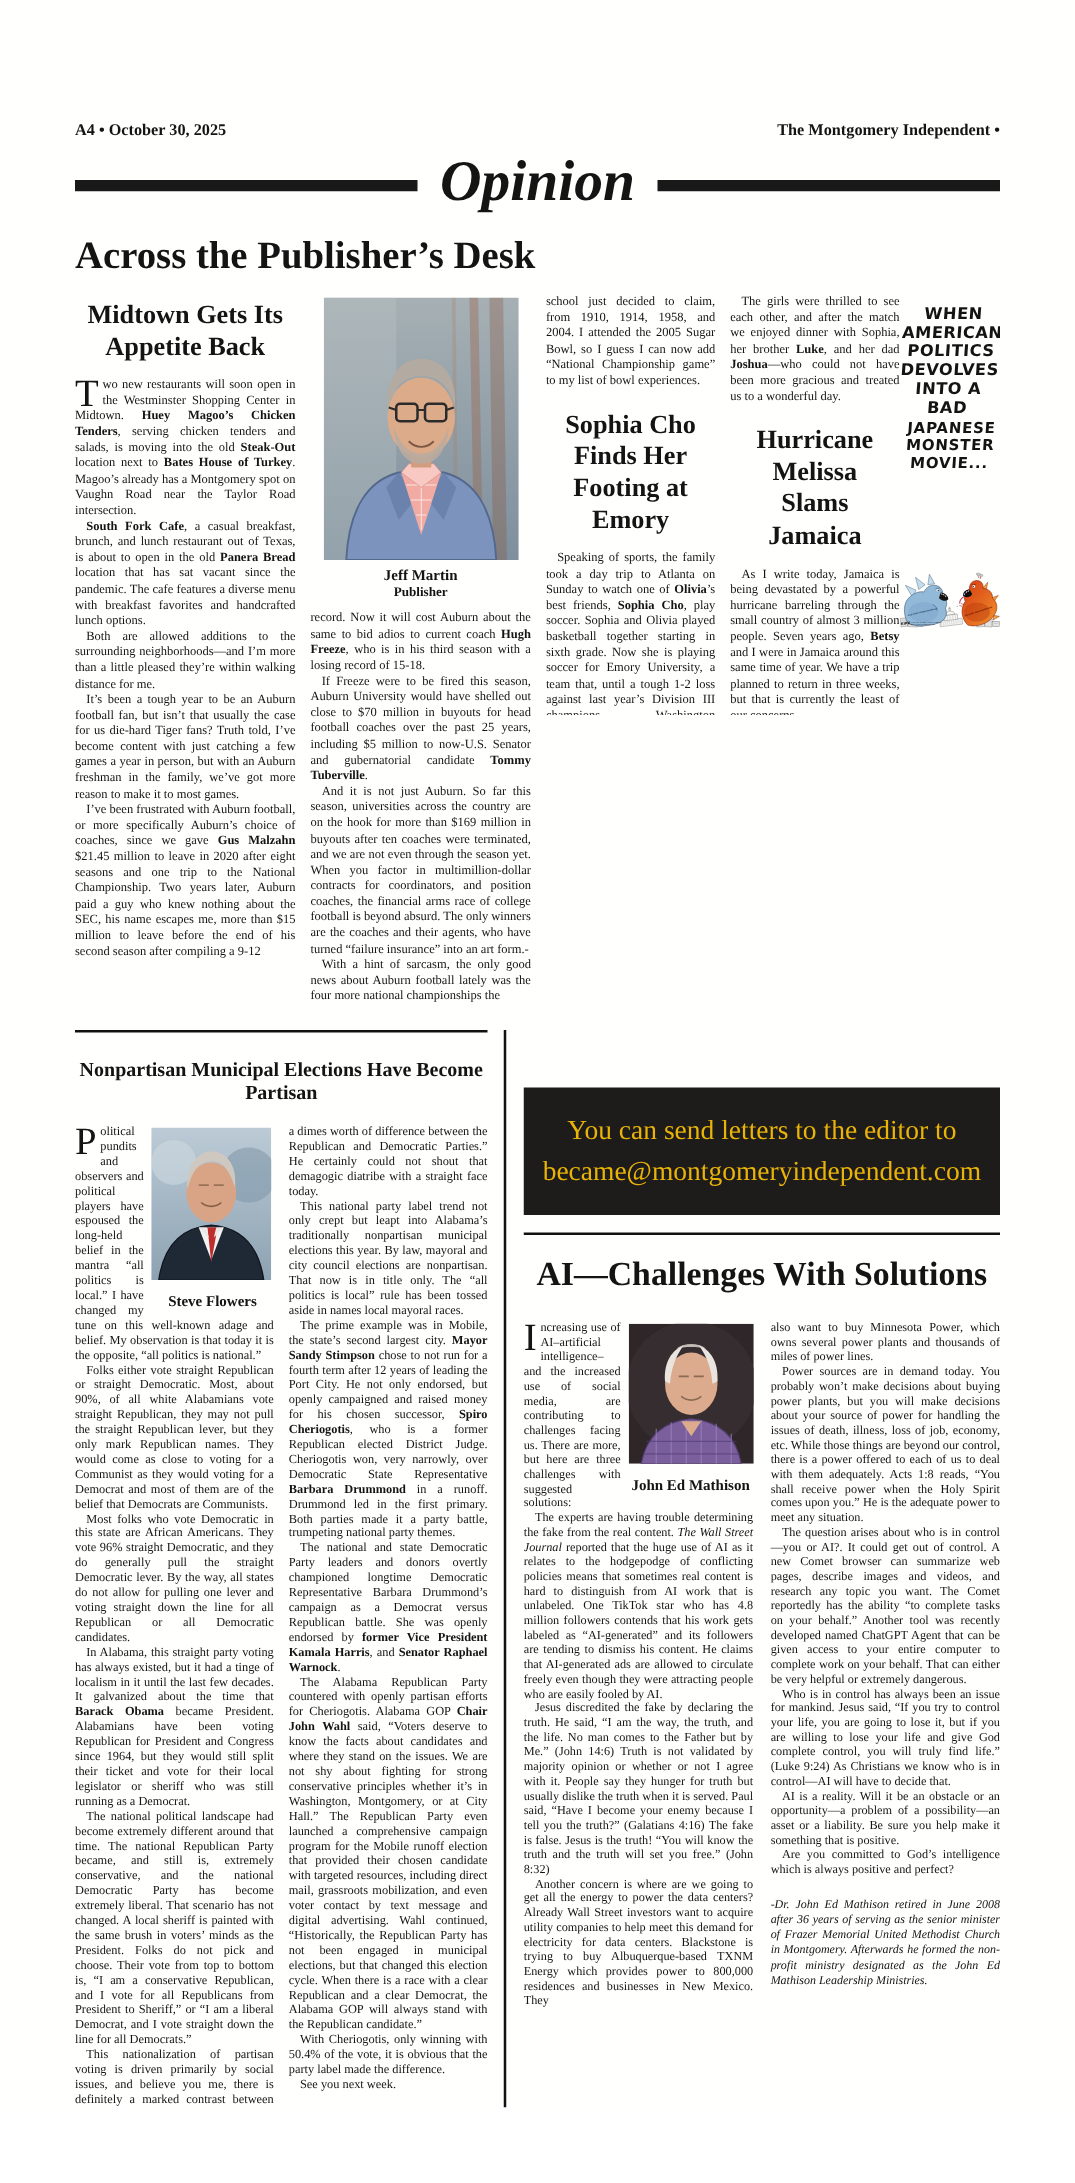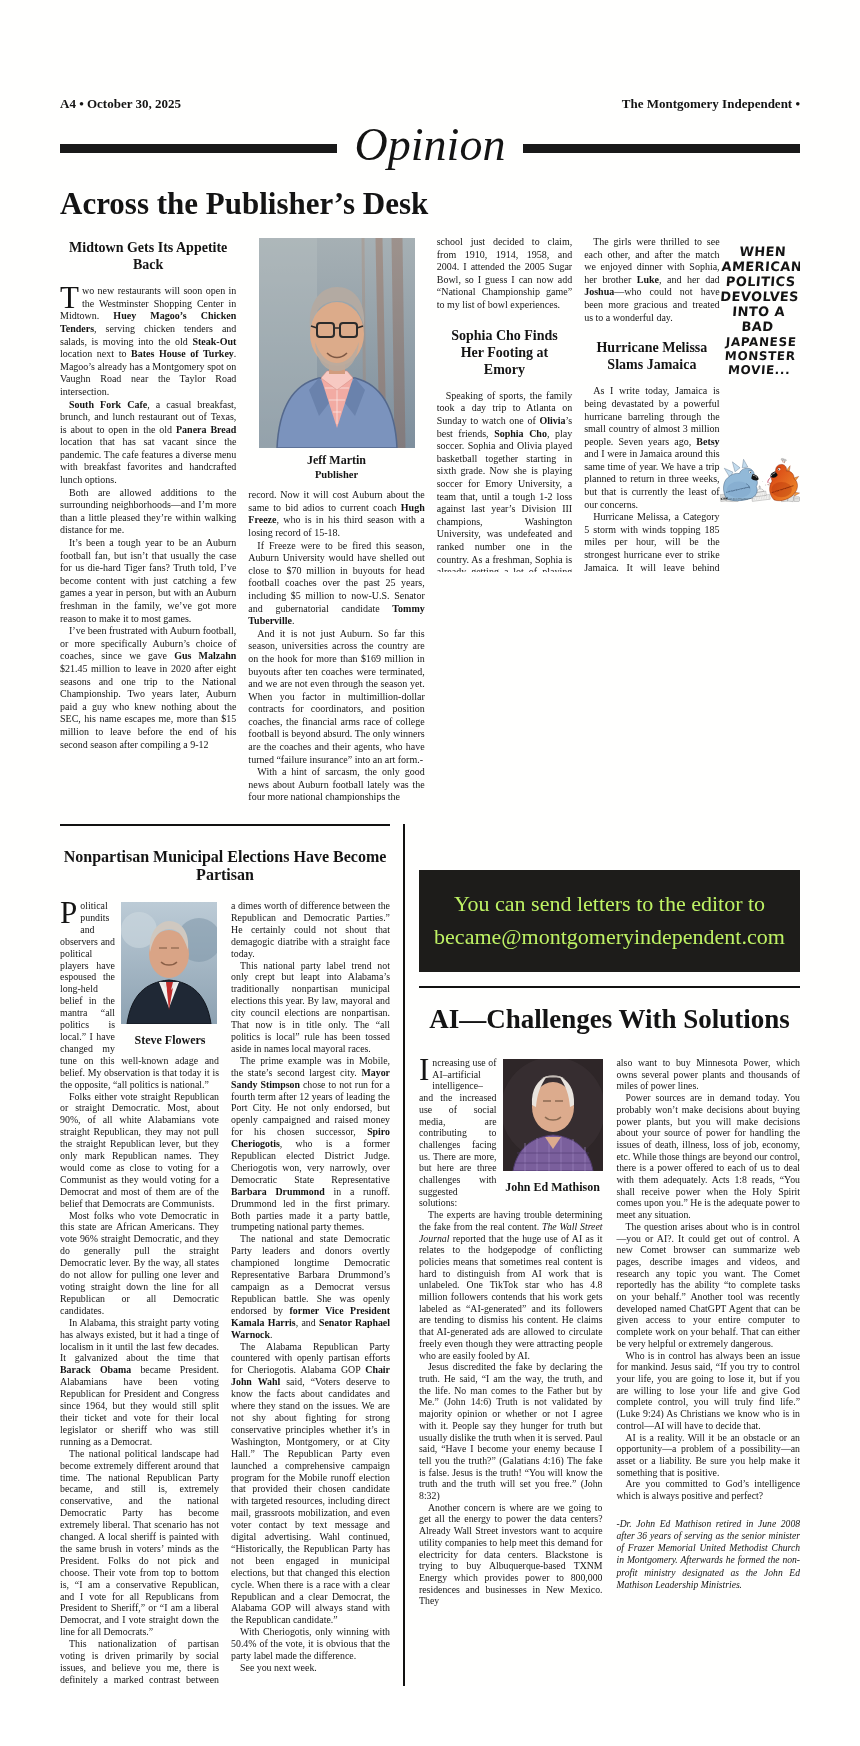--- a/index.html
+++ b/index.html
@@ -4,34 +4,34 @@
 <style>
   html,body{margin:0;padding:0;background:#ffffff;}
   .page{position:relative;width:860px;height:1686px;background:#fffffe;color:#141414;
         font-family:"Liberation Serif","DejaVu Serif",serif;overflow:hidden;margin:0 auto;}
   .inner{padding:96px 60px 0 60px;}
   
   .folio{display:flex;justify-content:space-between;font-weight:bold;font-size:13px;}
   
   .masthead{display:flex;align-items:center;gap:16px;margin-top:10px;}
   .mast-bar{flex:1;height:9px;background:#191919;}
-  .mast-title{font-size:46px;font-weight:normal;font-style:italic;line-height:1;padding:0 2px 6px 2px;}
+  .mast-title{font-size:46px;font-weight:bold;font-style:italic;line-height:1;padding:0 2px 6px 2px;}
   .desk-title{text-align:left;font-size:31px;font-weight:bold;margin:12px 0 14px 0;}
   
   .topgrid{display:flex;gap:12px;height:580px;overflow:hidden;}
   .tcol{flex:1;min-width:0;}
   .righthalf{flex:2.06;display:flex;flex-direction:row;min-width:0;}
   .rh-cols{display:flex;gap:12px;height:336px;overflow:hidden;}
   .rh-cols .tcol{flex:1;}
   p.body{font-size:10px;line-height:12.6px;text-align:justify;margin:0;text-indent:9px;}
   .bottom p.body{font-size:9.9px;line-height:11.9px;}
   p.body.first{text-indent:0;}
   p.dropcap{text-indent:0;}
   p.dropcap::first-letter{float:left;font-size:31px;line-height:24px;padding:1px 3px 0 0;}
-  .colhead{font-size:14px;font-weight:bold;text-align:center;line-height:1.22;margin:15px 6px 12px 6px;}
+  .colhead{font-size:21px;font-weight:bold;text-align:center;line-height:1.22;margin:15px 6px 12px 6px;}
   .colhead.top{margin-top:3px;}
   
   .figure{margin:2px auto 6px auto;text-align:center;}
   .figure svg{display:block;margin:0 auto;}
   .cap-name{font-size:12px;font-weight:bold;margin-top:6px;text-align:center;line-height:1.1;}
   .cap-role{font-size:10.5px;font-weight:bold;text-align:center;margin-top:2px;}
   
   .cartoon{margin-top:8px;position:relative;height:240px;}
   .cart-t1{font-family:"DejaVu Sans",sans-serif;font-weight:700;font-size:13px;letter-spacing:.4px;
            text-align:center;transform:skewX(-4deg);}
@@ -43,21 +43,21 @@
   .bl{width:330px;border-top:2px solid #111;padding-top:4px;}
   .br{flex:1;border-left:2px solid #111;margin-left:13px;padding-left:14px;min-width:0;}
   .flowers-title{font-size:16px;font-weight:bold;text-align:center;margin:18px 0 16px 0;}
   .fcols{display:flex;gap:12px;}
   .fcol{flex:1;min-width:0;}
   .floatfig{float:right;width:98px;margin:2px 0 4px 6px;}
   .floatfig .cap-name{width:80px;margin-left:auto;margin-right:auto;}
   .bio{font-style:italic;font-size:9.6px;line-height:12.2px;text-align:justify;margin-top:16px;}
   .see-next{margin-top:12px;}
   
-  .letters-box{margin-top:46px;background:#1d1c1a;color:#bef264;text-align:center;
+  .letters-box{margin-top:46px;background:#1d1c1a;color:#eab308;text-align:center;
                padding:17px 6px 19px 6px;}
   .lb-line{font-size:22px;line-height:33px;}
   .ai-rule{border:none;border-top:2px solid #111;margin:14px 0 0 0;}
   .ai-title{text-align:center;font-size:27px;font-weight:bold;margin:16px 0 22px 0;}
   .acols{display:flex;gap:14px;}
   .acol{flex:1;min-width:0;}
   .acols p.body{font-size:9.8px;line-height:11.7px;}
   .floatfig-ai{float:right;width:100px;margin:2px 0 4px 6px;}
 </style>
 </head>

